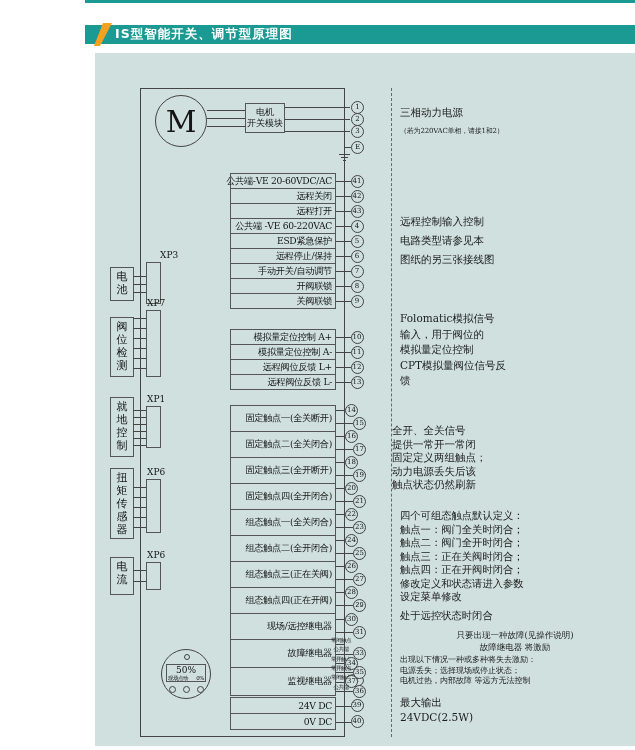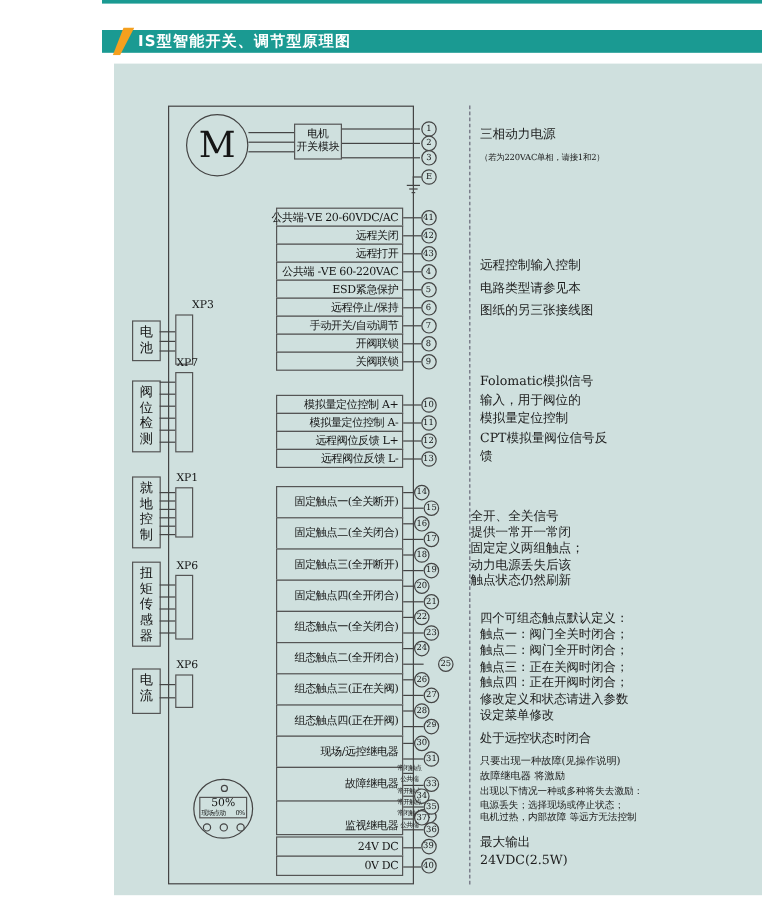--- a/index.html
+++ b/index.html
@@ -189,21 +189,21 @@
     <div class="abs hline" style="left: 336px; top: 514px; width: 9px; height: 1px;"></div>
     <div class="abs term" style="left: 345px; top: 507.5px; width: 13px; height: 13px;">22</div>
     <div class="abs hline" style="left: 336px; top: 527px; width: 17px; height: 1px;"></div>
     <div class="abs term" style="left: 353px; top: 520.5px; width: 13px; height: 13px;">23</div>
     <div class="abs rowbox" style="left: 230px; top: 535px; width: 106px; height: 27px;">
       <span class="rowlbl">组态触点二(全开闭合)</span>
     </div>
     <div class="abs hline" style="left: 336px; top: 540px; width: 9px; height: 1px;"></div>
     <div class="abs term" style="left: 345px; top: 533.5px; width: 13px; height: 13px;">24</div>
     <div class="abs hline" style="left: 336px; top: 553px; width: 17px; height: 1px;"></div>
-    <div class="abs term" style="left: 365px; top: 546.5px; width: 13px; height: 13px;">25</div>
+    <div class="abs term" style="left: 353px; top: 546.5px; width: 13px; height: 13px;">25</div>
     <div class="abs rowbox" style="left: 230px; top: 561px; width: 106px; height: 27px;">
       <span class="rowlbl">组态触点三(正在关阀)</span>
     </div>
     <div class="abs hline" style="left: 336px; top: 566px; width: 9px; height: 1px;"></div>
     <div class="abs term" style="left: 345px; top: 559.5px; width: 13px; height: 13px;">26</div>
     <div class="abs hline" style="left: 336px; top: 579px; width: 17px; height: 1px;"></div>
     <div class="abs term" style="left: 353px; top: 572.5px; width: 13px; height: 13px;">27</div>
     <div class="abs rowbox" style="left: 230px; top: 587px; width: 106px; height: 27px; padding-left: 43px;">
       <span class="rowlbl">组态触点四(正在开阀)</span>
     </div>
@@ -223,21 +223,21 @@
     </div>
     <div class="abs hline" style="left: 336px; top: 644px; width: 9px; height: 1px;"></div>
     <div class="abs sub" style="left: 331px; top: 636.5px; width: 20px; height: 6px;">常闭触点</div>
     <div class="abs term" style="left: 345px; top: 637.5px; width: 19px; height: 13px; margin-top: 36px;">32</div>
     <div class="abs hline" style="left: 336px; top: 653.5px; width: 17px; height: 1px;"></div>
     <div class="abs sub" style="left: 331px; top: 646px; width: 20px; height: 6px;">公共端</div>
     <div class="abs term" style="left: 353px; top: 647px; width: 13px; height: 13px;">33</div>
     <div class="abs hline" style="left: 336px; top: 663px; width: 9px; height: 1px;"></div>
     <div class="abs sub" style="left: 331px; top: 655.5px; width: 20px; height: 6px;">常开触点</div>
     <div class="abs term" style="left: 345px; top: 656.5px; width: 13px; height: 13px;">34</div>
-    <div class="abs rowbox" style="left: 230px; top: 667px; width: 106px; height: 29px; align-items: flex-end;">
+    <div class="abs rowbox" style="left: 230px; top: 667px; width: 106px; height: 29px;">
       <span class="rowlbl">监视继电器</span>
     </div>
     <div class="abs hline" style="left: 336px; top: 672px; width: 17px; height: 1px;"></div>
     <div class="abs sub" style="left: 331px; top: 664.5px; width: 20px; height: 6px;">常开触点</div>
     <div class="abs term" style="left: 353px; top: 665.5px; width: 13px; height: 13px;">35</div>
     <div class="abs hline" style="left: 336px; top: 681.5px; width: 9px; height: 1px;"></div>
     <div class="abs sub" style="left: 331px; top: 674px; width: 20px; height: 6px;">常闭触点</div>
     <div class="abs term" style="left: 345px; top: 675px; width: 13px; height: 13px;">37</div>
     <div class="abs hline" style="left: 336px; top: 691px; width: 17px; height: 1px;"></div>
     <div class="abs sub" style="left: 331px; top: 683.5px; width: 20px; height: 6px;">公共端</div>
@@ -329,21 +329,21 @@
       <div>触点一：阀门全关时闭合；</div>
       <div>触点二：阀门全开时闭合；</div>
       <div>触点三：正在关阀时闭合；</div>
       <div>触点四：正在开阀时闭合；</div>
       <div>修改定义和状态请进入参数</div>
       <div>设定菜单修改</div>
     </div>
     <div class="abs ann" style="left: 400px; top: 609px; width: 230px; font-size: 10.3px; line-height: 13px;">
       <div>处于远控状态时闭合</div>
     </div>
-    <div class="abs ann" style="left: 400px; top: 629px; width: 230px; font-size: 8.5px; line-height: 12px;">
+    <div class="abs ann" style="left: 400px; top: 629px; width: 230px; font-size: 8.5px; line-height: 12px; text-align: center;">
       <div>只要出现一种故障(见操作说明)</div>
       <div>故障继电器 将激励</div>
     </div>
     <div class="abs ann" style="left: 400px; top: 655px; width: 230px; font-size: 8px; line-height: 10.7px;">
       <div>出现以下情况一种或多种将失去激励：</div>
       <div>电源丢失；选择现场或停止状态；</div>
       <div>电机过热，内部故障 等远方无法控制</div>
     </div>
     <div class="abs ann" style="left: 400px; top: 695px; width: 230px; font-size: 10.5px; line-height: 15px;">
       <div>最大输出</div>

